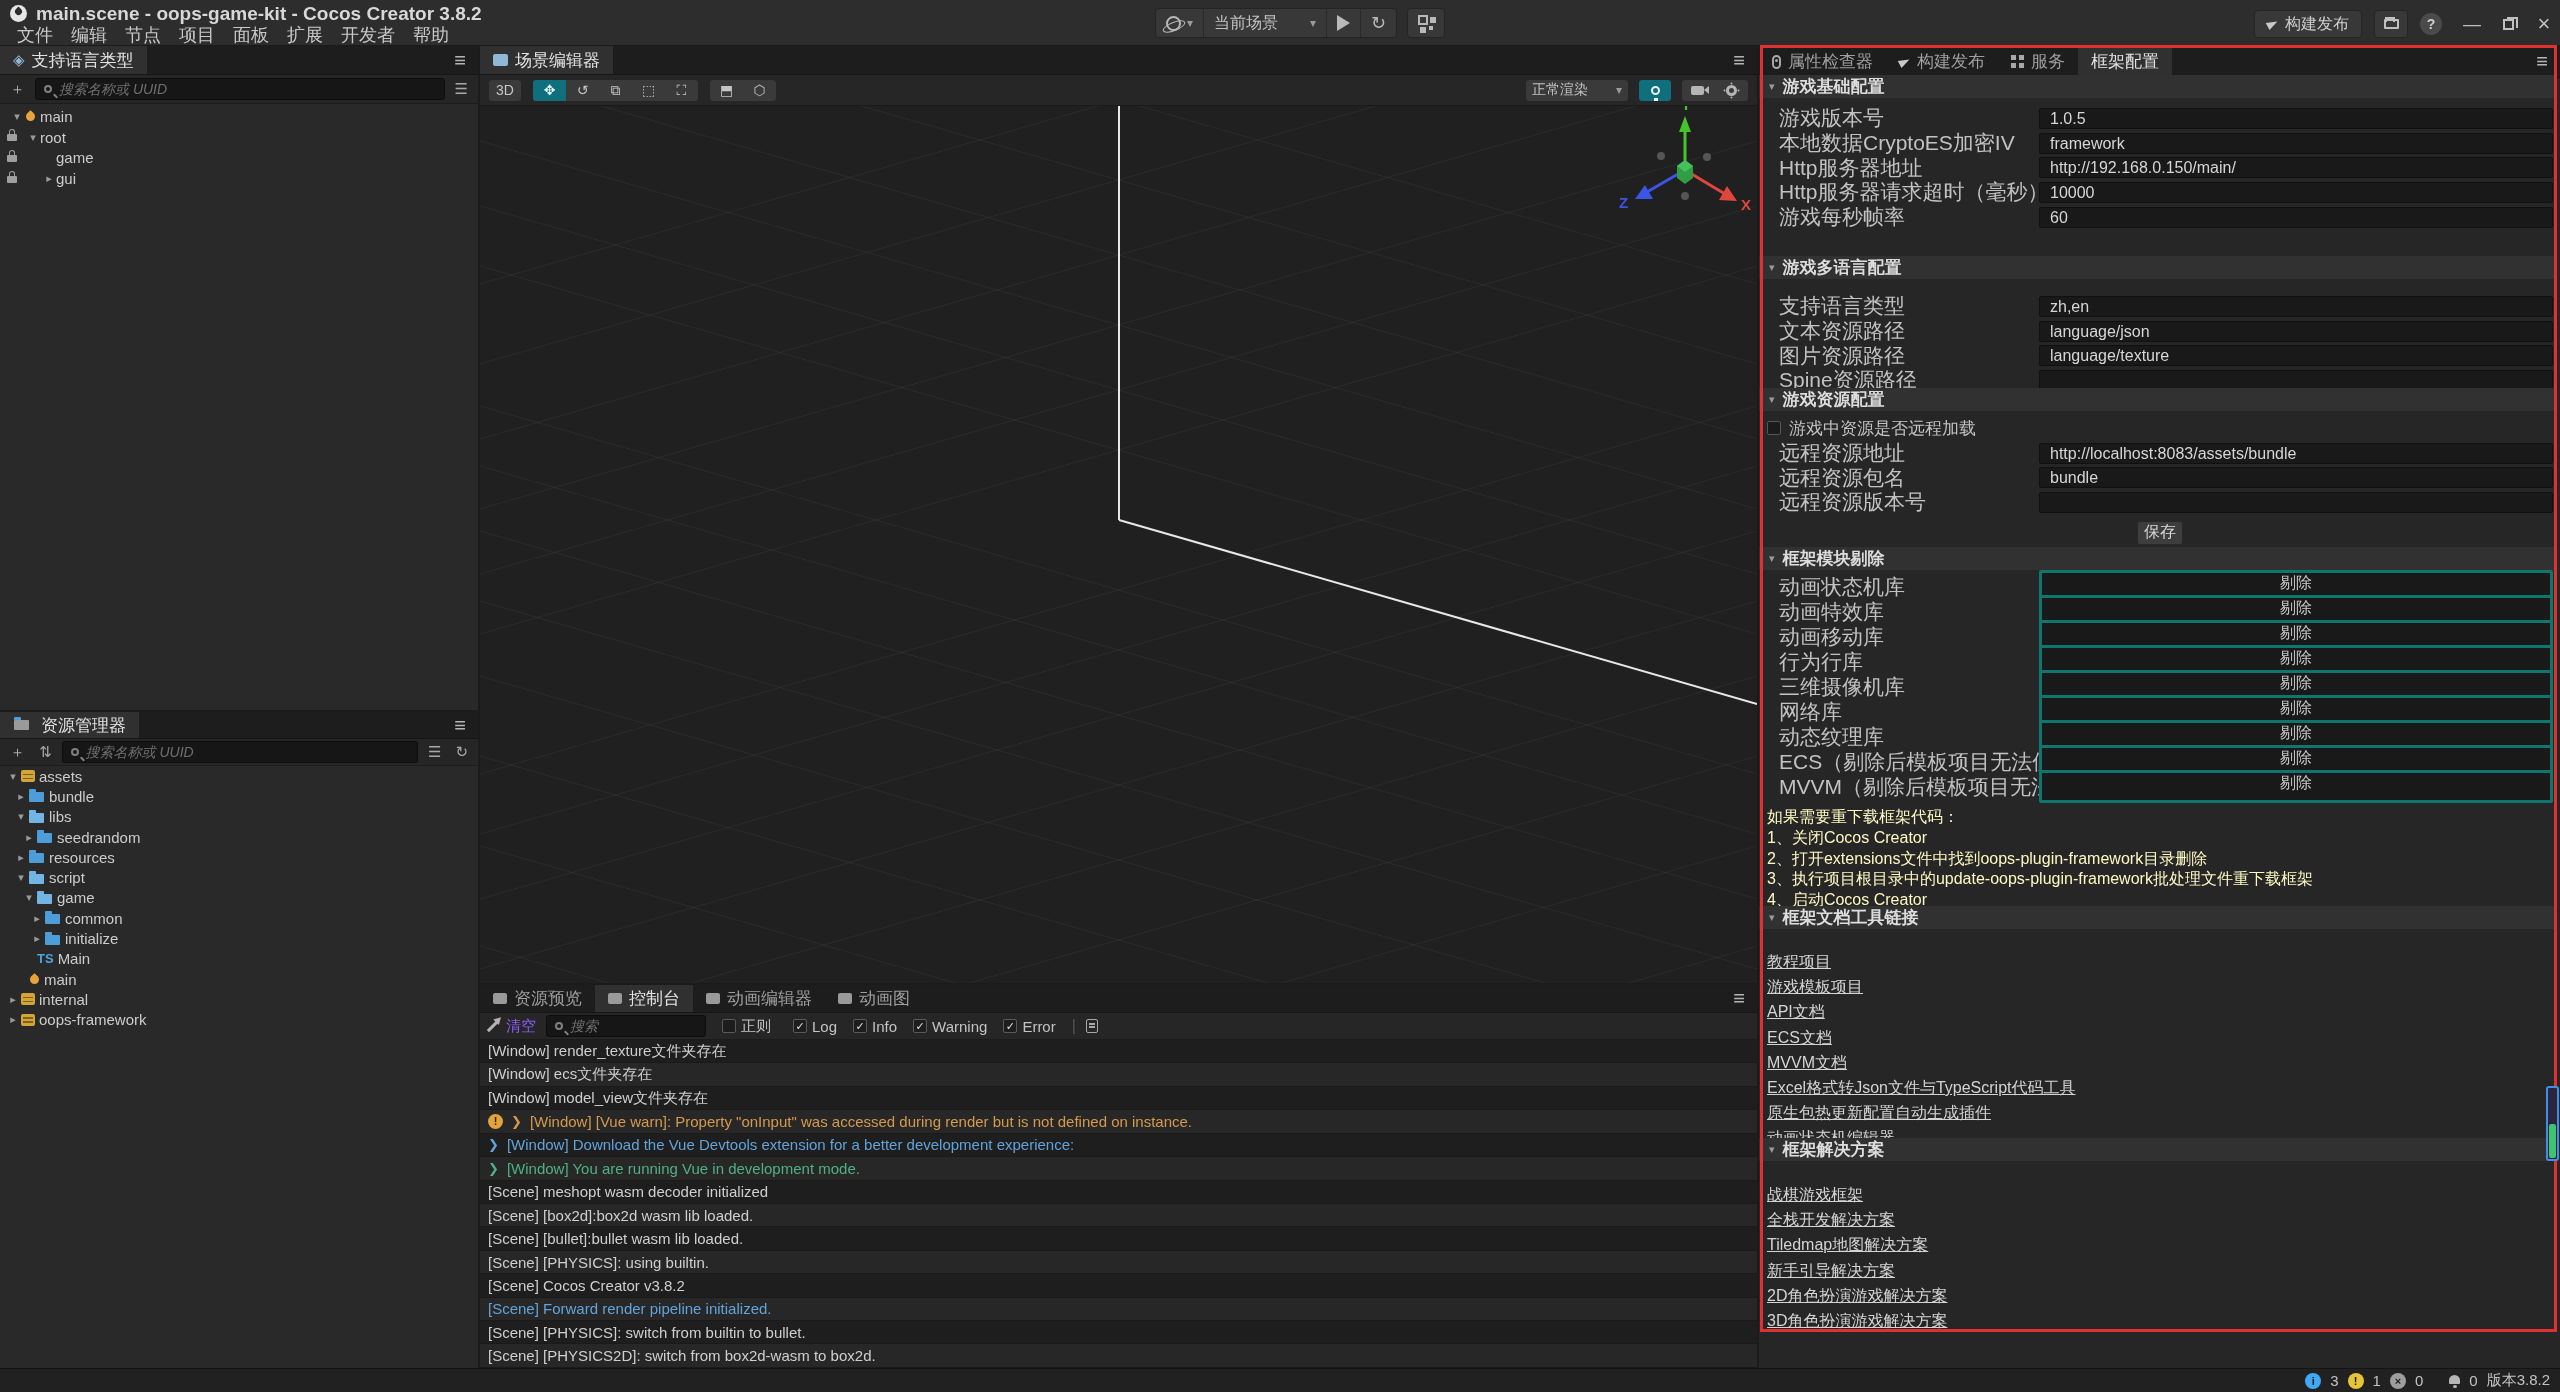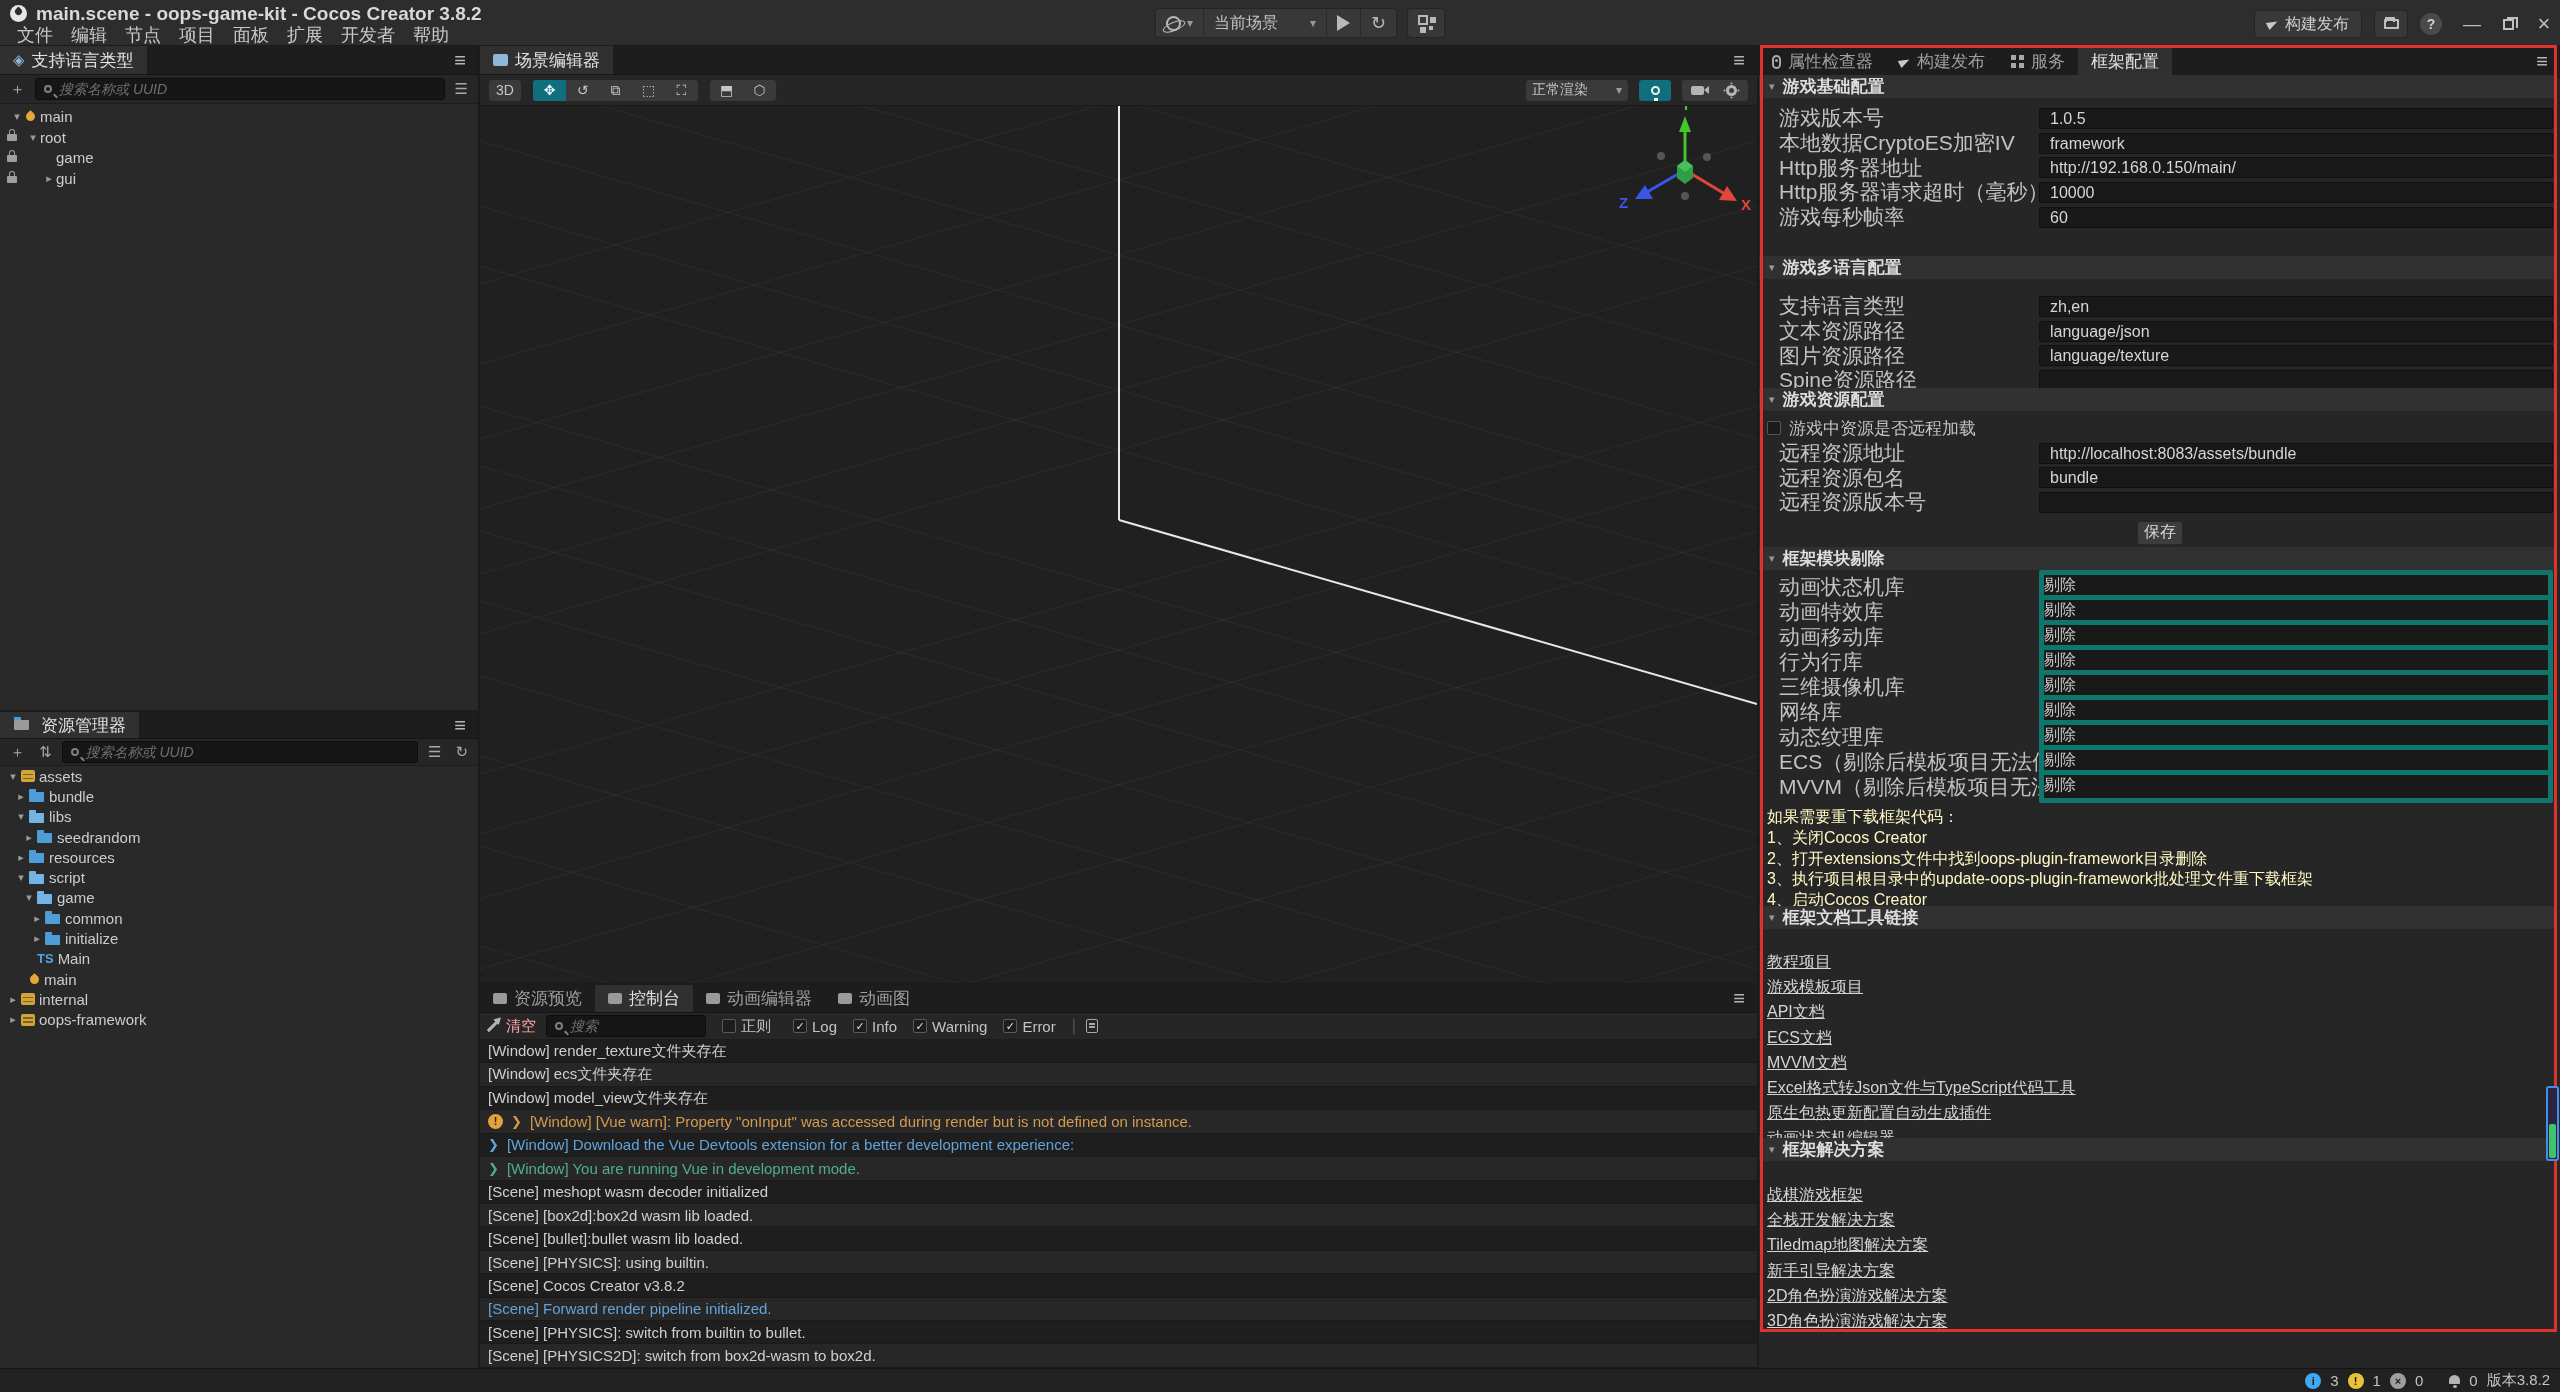--- a/index.html
+++ b/index.html
@@ -106,21 +106,21 @@
   .pill::after { content:''; position:absolute; left:1px; top:2px; width:3px; height:3px; background:#a8a8a8; border-radius:50%; }
   .grid4 { width:13px; height:13px; position:relative; }
   .grid4::before { content:''; position:absolute; width:5px; height:5px; background:#a8a8a8; box-shadow:8px 0 #a8a8a8, 0 8px #a8a8a8, 8px 8px #a8a8a8; }
   .sec { position:absolute; left:0; right:3px; }
   .sec-hdr { height:23px; background:#313131; display:flex; align-items:center; gap:8px; padding:0 10px; font-size:17px; font-weight:bold; color:#dddddd; }
   .sec-hdr .chv { font-size:11px; color:#9a9a9a; font-weight:normal; }
   .rows {}
   .frow { height:24.7px; position:relative; display:flex; align-items:center; }
   .flabel { position:absolute; left:20px; font-size:21px; color:#c2c2c2; white-space:nowrap; }
   .finput { position:absolute; left:280px; width:514px; height:21px; background:#191919; border:1px solid #101010; border-radius:2px; color:#d6d6d6; font-size:16px; line-height:20px; padding:0 10px; white-space:nowrap; overflow:hidden; }
-  .fbtn { position:absolute; left:280px; width:514px; height:33px; background:#191919; border:5px solid #0f766e; border-radius:2px; color:#c9c9c9; font-size:16px; line-height:20px; }
+  .fbtn { position:absolute; left:280px; width:514px; height:33px; background:#191919; border:3px solid #0f766e; border-radius:2px; color:#c9c9c9; font-size:16px; text-align:center; line-height:20px; }
   .cbx { width:14px; height:14px; background:#1b1b1b; border:1px solid #565656; border-radius:2px; margin-left:8px; flex:none; }
   .cbx-label { margin-left:8px; font-size:17px; color:#c2c2c2; }
   .save-btn { position:absolute; left:378px; top:0; width:46px; height:24px; background:#3d3d3d; border:1px solid #272727; border-radius:3px; color:#d8d8d8; font-size:16px; display:flex; align-items:center; justify-content:center; }
   .note-line { height:20.8px; padding-left:8px; font-size:16px; color:#fef9c3; white-space:nowrap; }
   .link-row { height:25.2px; display:flex; align-items:center; padding-left:8px; }
   .link { font-size:16px; color:#d4d4d4; text-decoration:underline; white-space:nowrap;margin-top:16px; }
 
   .red-box { position:absolute; left:1760px; top:45px; width:797px; height:1287px; border:3px solid #e03131; pointer-events:none; z-index:50; }
   .scroll-thumb { position:absolute; left:2546px; top:1086px; width:13px; height:75px; border:2px solid #3f8fe8; border-radius:3px; background:#2a2440; z-index:60; }
   .scroll-thumb::after { content:''; position:absolute; left:1px; right:1px; bottom:1px; height:34px; background:#3ec46d; border-radius:2px; }
@@ -427,21 +427,21 @@
           <span style="width: 14px; height: 11px; background: rgb(154, 154, 154); border-radius: 2px; display: inline-block;"></span>
           <span>动画编辑器</span>
         </div>
         <div class="tab">
           <span style="width: 14px; height: 11px; background: rgb(154, 154, 154); border-radius: 2px; display: inline-block;"></span>
           <span>动画图</span>
         </div>
         <div class="ham">≡</div>
       </div>
     <div class="ptoolbar" style="top:28px; height:27px; gap:10px;">
-      <span style="display:flex;align-items:center;gap:7px;font-size:15px;color:#fca5a5;">
+      <span style="display:flex;align-items:center;gap:7px;font-size:15px;color:#8b5cf6;">
         <span class="broom"></span>
         <span>清空</span>
       </span>
       <div class="searchbox" style="max-width:160px;">
         <span class="mag"></span>
         <input placeholder="搜索" style="">
       </div>
       <span class="filt">
         <span class="cb"></span>
         <span>正则</span>

